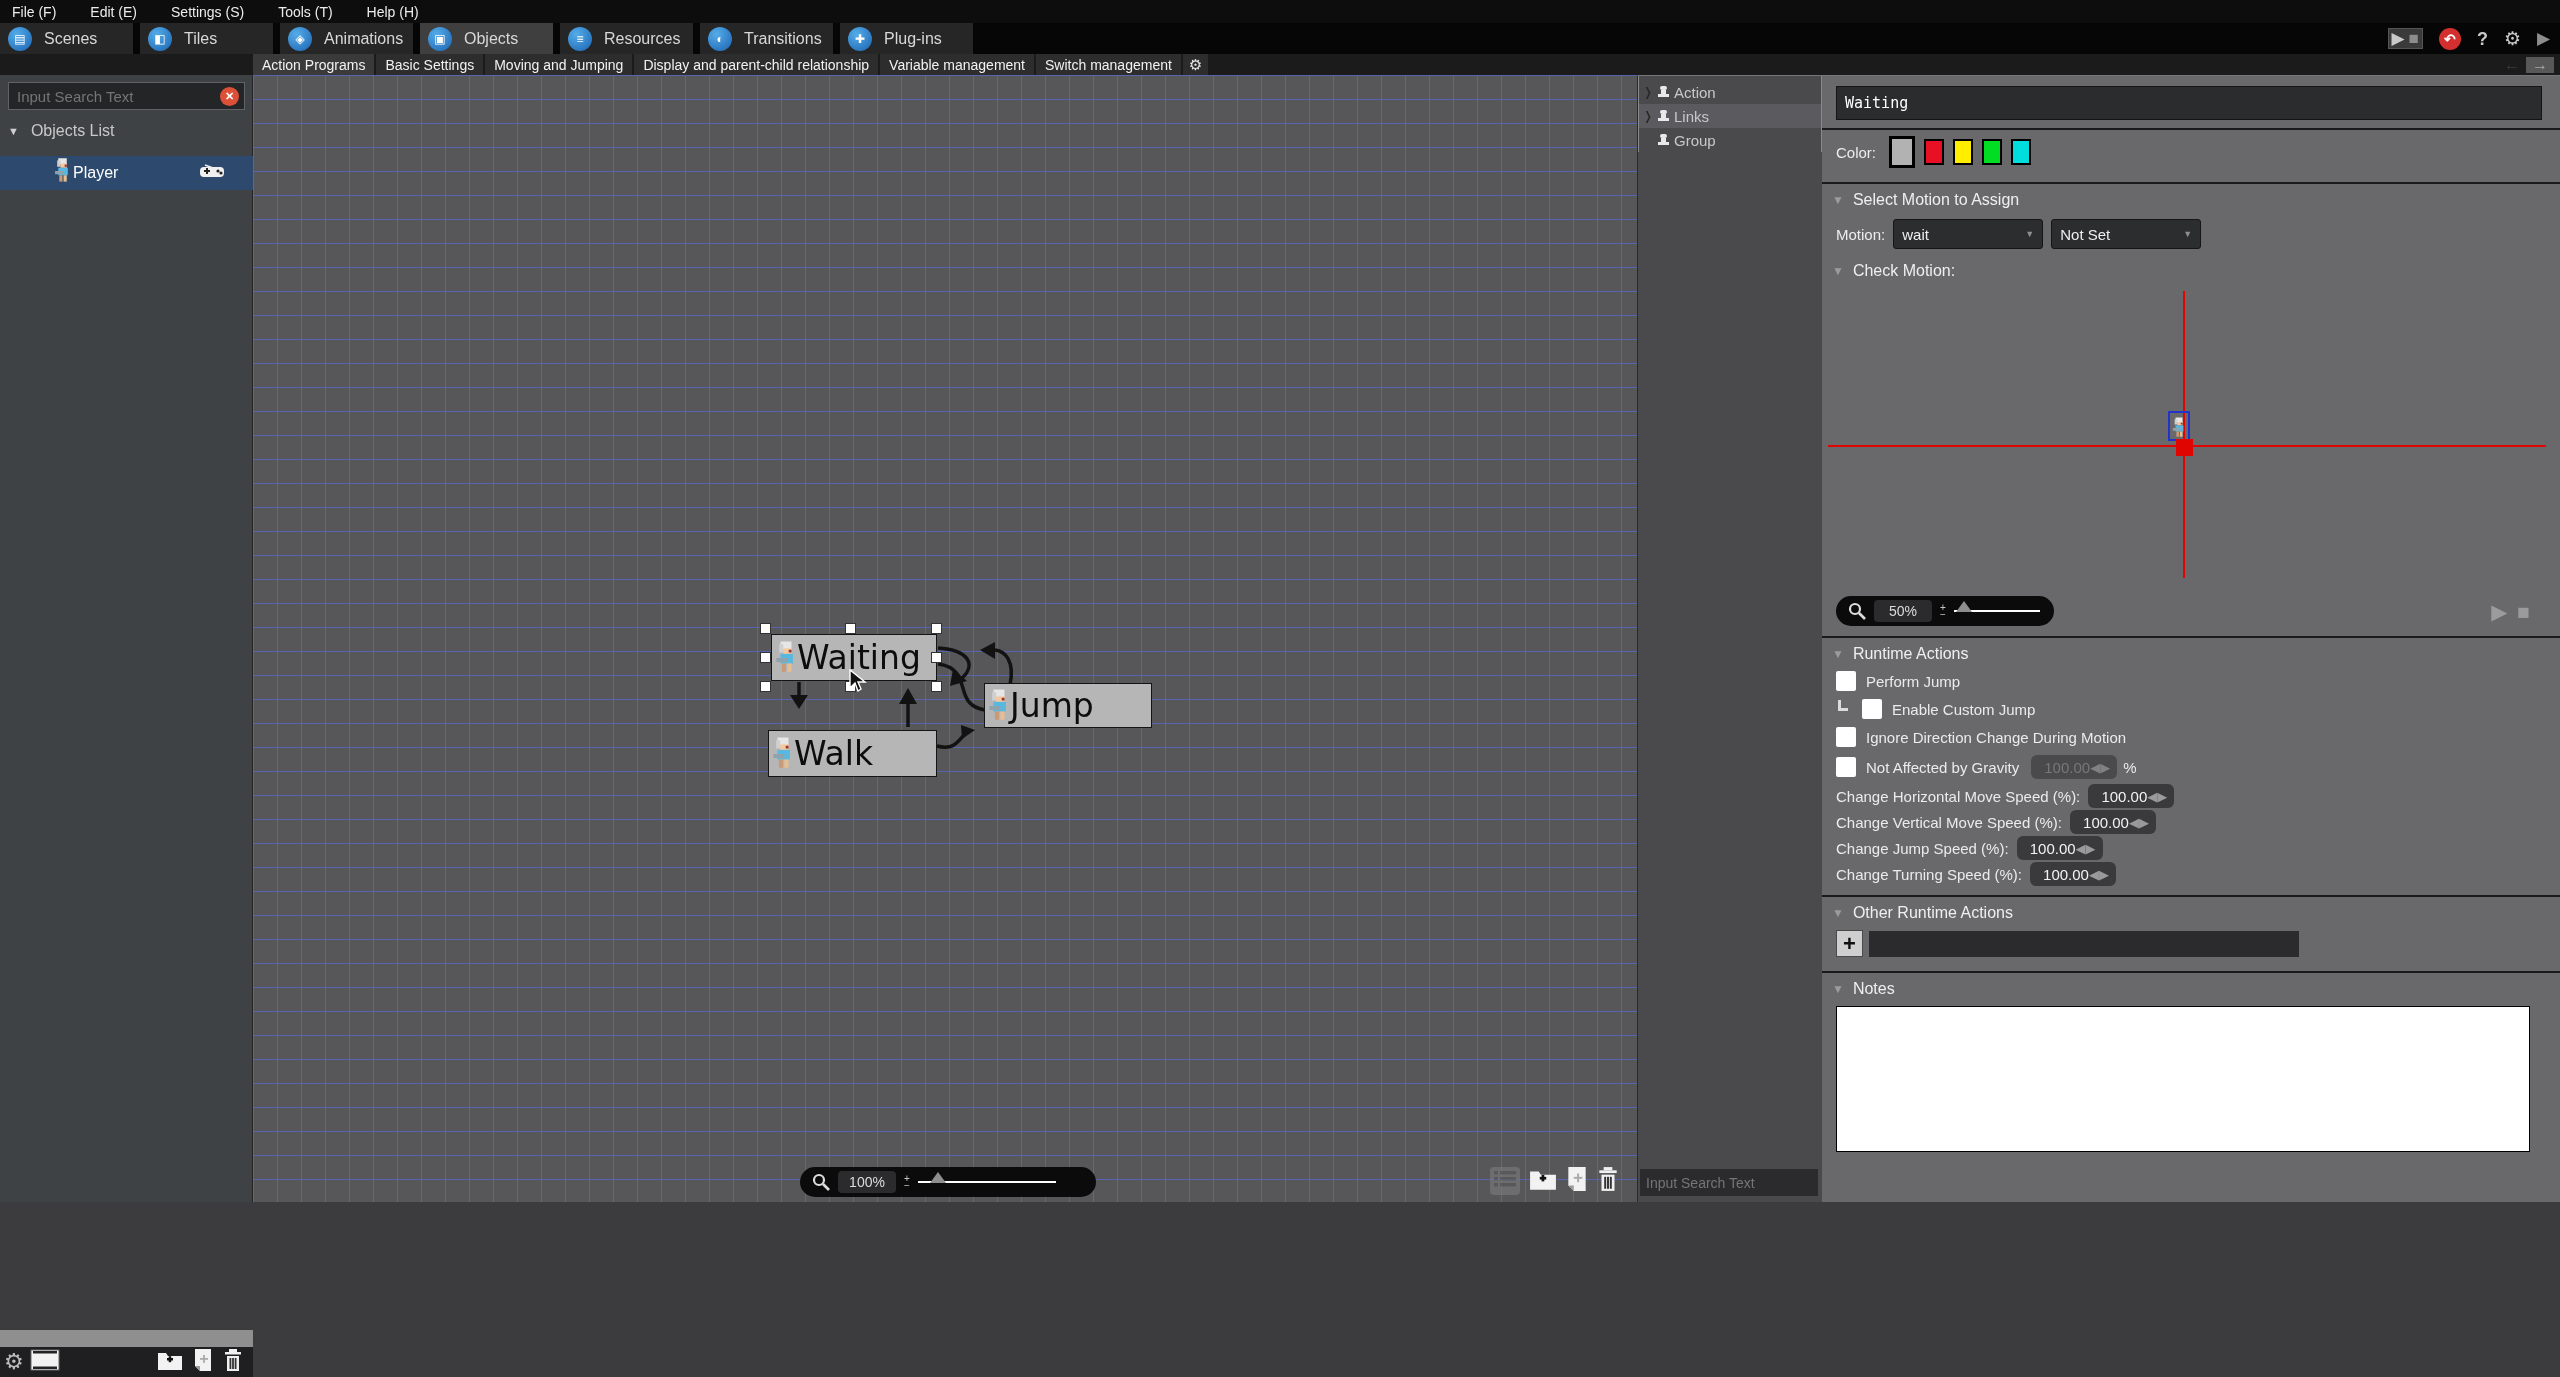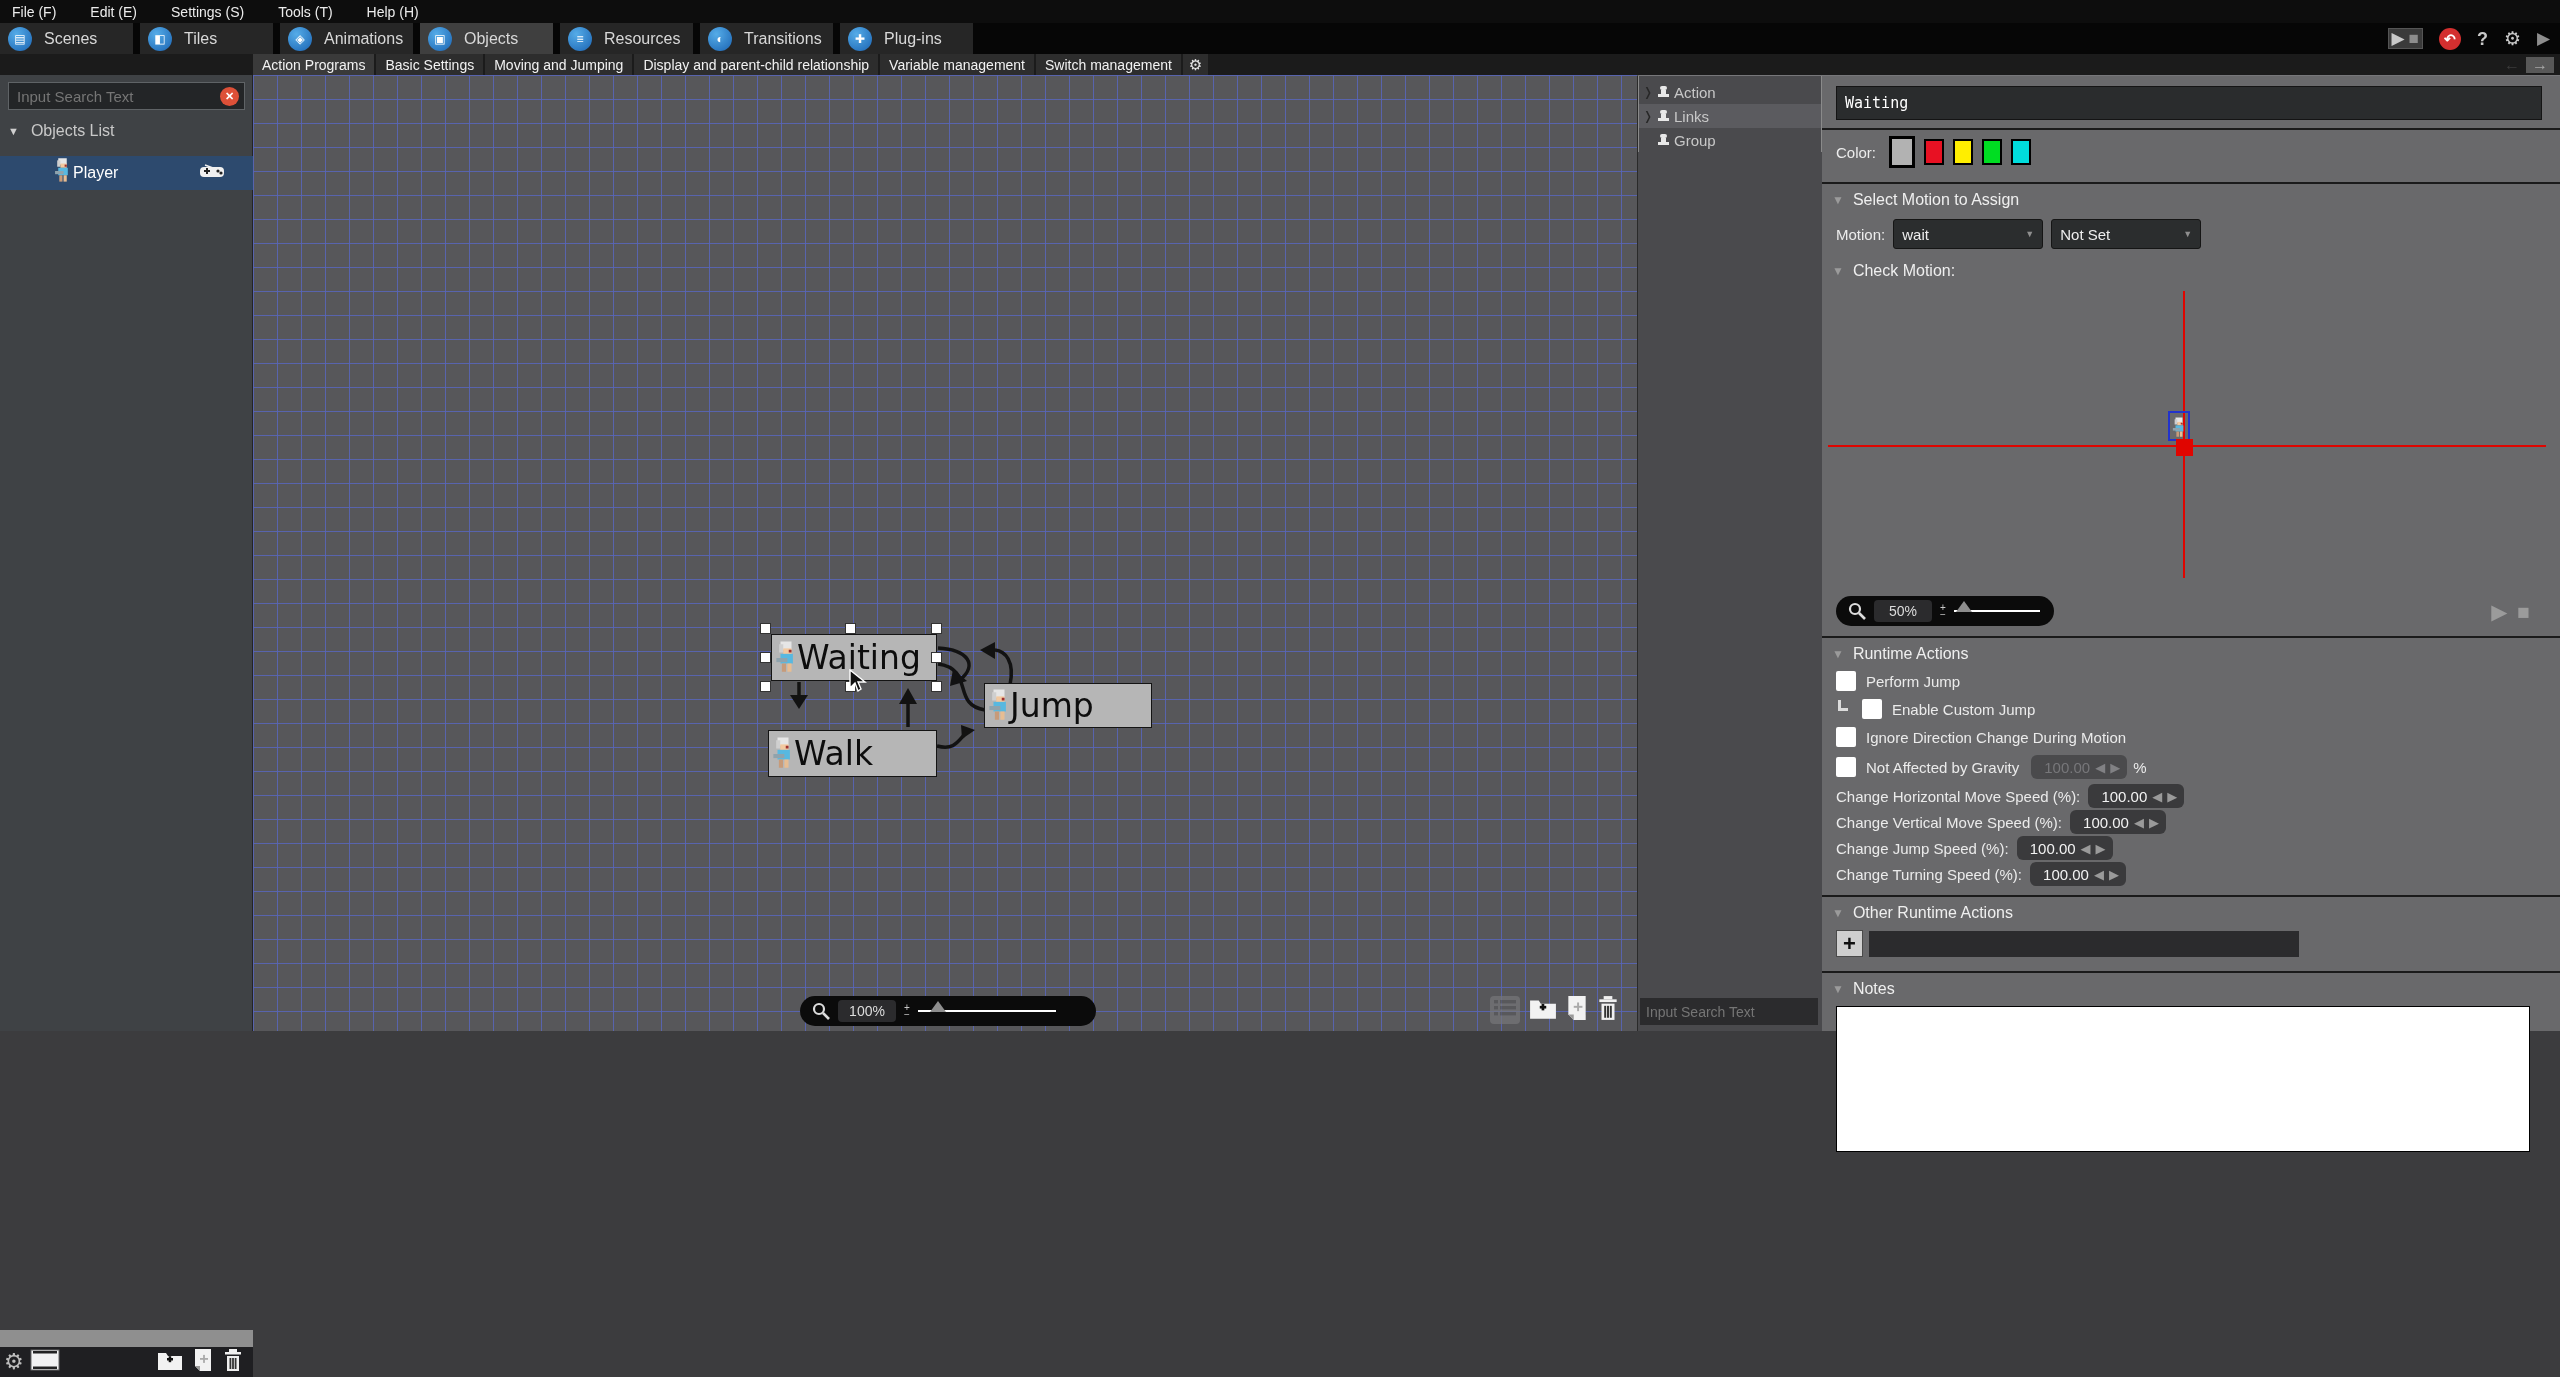--- a/index.html
+++ b/index.html
@@ -32,21 +32,21 @@
   .toolbtn { background:#2d2d2d; color:#f2f2f2; font-size:14px; display:flex; align-items:center;
              padding:0 9px; margin-right:2px; white-space:nowrap; }
   .toolbtn.active { background:#3a3a3a; }
   .toolbtn.gearbtn { padding:0 6px; color:#e6e6e6; font-size:15px; }
   .toolrow-right { margin-left:auto; display:flex; align-items:center; gap:6px; padding-right:6px; }
   .nav-arrow { font-size:16px; font-weight:bold; line-height:1; }
   .nav-arrow.disabled { color:#3c3c3c; }
   .nav-arrow.enabled  { color:#a8a8a8; background:#585858; padding:0 6px; }
 
   
-  .main { display:flex; height:956px; }
+  .main { display:flex; height:1127px; }
 
   
   .left-panel { width:253px; background:#3f4245; position:relative; border-right:1px solid #242424; }
   .search-box { position:absolute; left:8px; top:7px; width:237px; height:28px;
                 background:#232527; border:1px solid #5f6366; display:flex; align-items:center; }
   .search-box input { flex:1; background:transparent; border:none; outline:none;
                       color:#b9b9b9; font-size:15px; padding-left:8px; font-family:inherit; }
   .close-red { width:19px; height:19px; border-radius:50%; background:#dd5038; color:#fff;
                font-size:11px; font-weight:bold; display:flex; align-items:center;
                justify-content:center; margin-right:5px; flex:0 0 19px; }
@@ -132,21 +132,21 @@
   .preview { position:relative; height:310px; }
   .ph-line { position:absolute; left:6px; right:14px; top:161px; height:2px; background:#e00500; }
   .pv-line { position:absolute; left:361px; top:7px; width:2px; height:287px; background:#e00500; }
   .pv-spritebox { position:absolute; left:346px; top:127px; width:22px; height:30px;
                   border:2px solid #2233cc; display:flex; align-items:flex-end; justify-content:center; }
   .pv-redsq { position:absolute; left:354px; top:155px; width:17px; height:17px; background:#e00500; }
   .rp-zoomrow { display:flex; align-items:center; padding:0 14px; height:34px; }
   .rp-zoomrow .playstop { margin-left:auto; display:flex; gap:10px; margin-right:16px; }
   .ps-ic { color:#9b9b9b; font-size:21px; line-height:1; }
   .stepper { background:#3a3a3c; border-radius:6px; height:24px; display:flex; align-items:center;
-             gap:5px; padding:0 7px; margin-left:8px; }
+             padding:0 7px; margin-left:8px; }
   .stepper .sval { color:#f2f2f2; font-size:15px; min-width:52px; text-align:right; }
   .stepper .tri-l, .stepper .tri-r { color:#9a9a9a; font-size:13px; }
   .stepper.disabled { background:#4a4a4c; }
   .stepper.disabled .sval { color:#77777a; }
   .stepper.disabled .tri-l, .stepper.disabled .tri-r { color:#818184; }
   .speed-row { display:flex; align-items:center; padding:1px 14px; }
   .speed-label { color:#ebebeb; font-size:15px; }
   .plus-row { display:flex; align-items:center; gap:6px; padding:4px 14px 6px 14px; }
   .plus-btn { width:27px; height:27px; background:#cfcfcf; border:1px solid #4a4a4a; color:#111;
               font-size:22px; font-weight:bold; display:flex; align-items:center; justify-content:center; }

